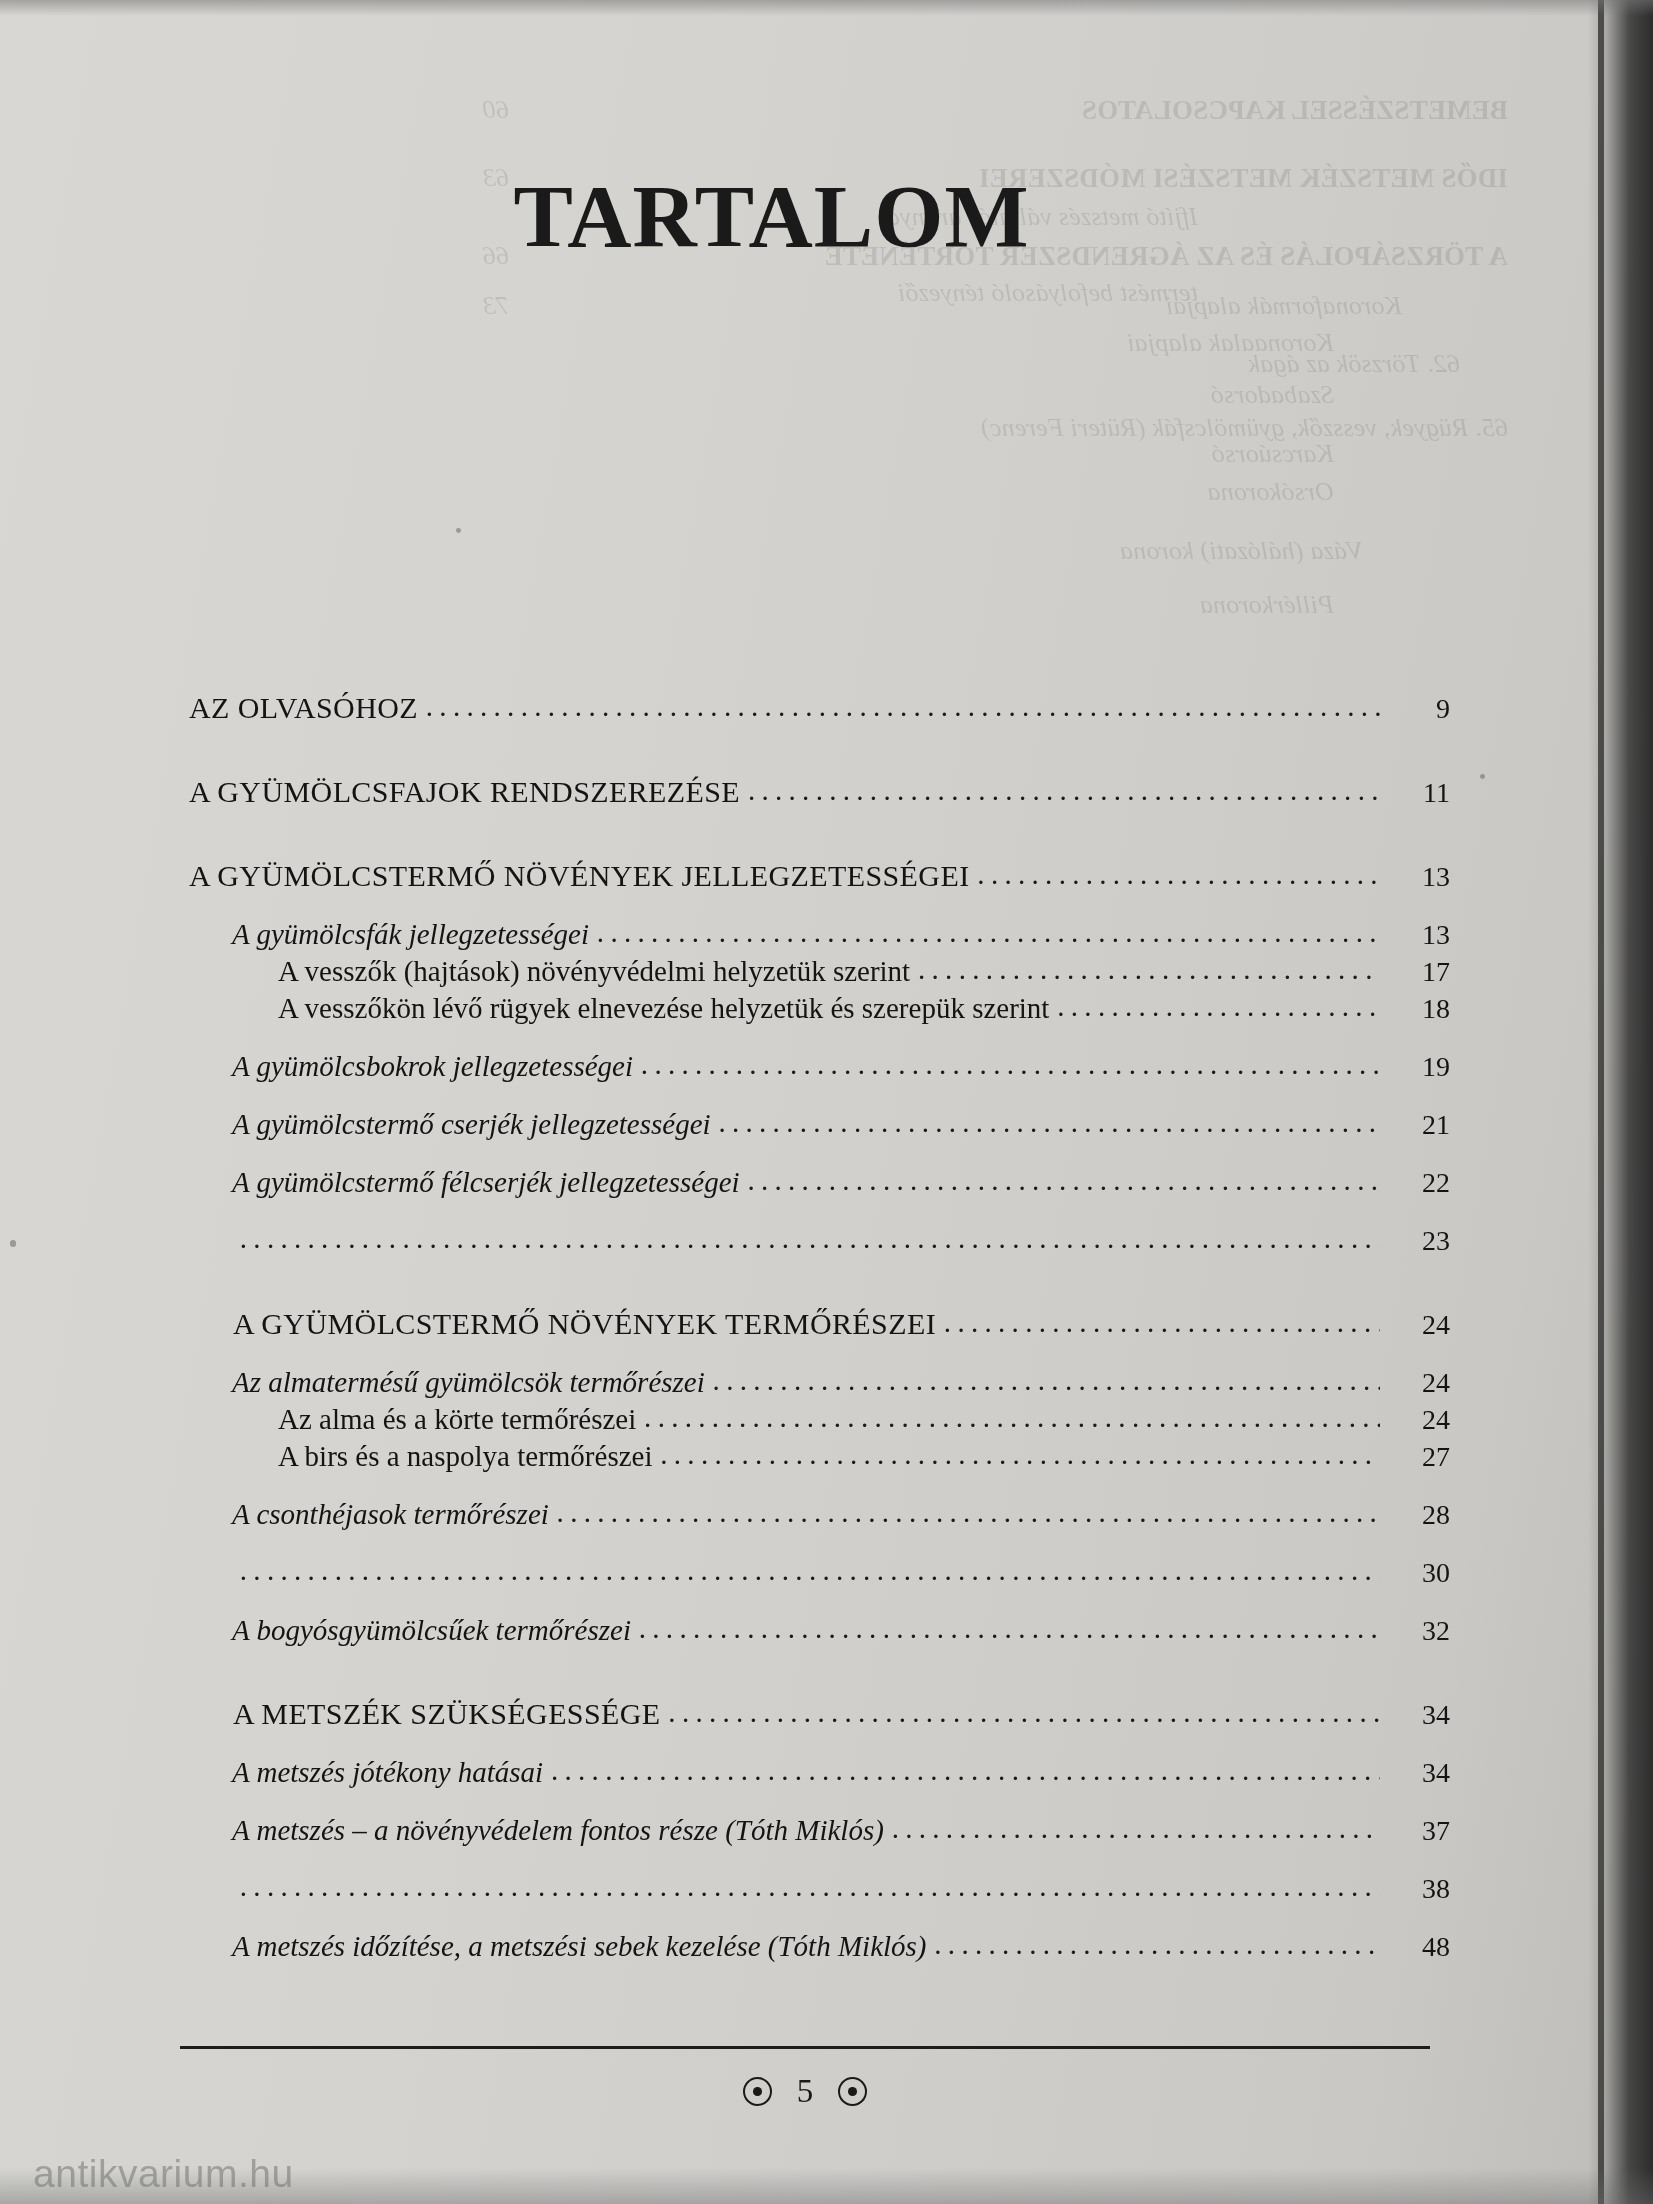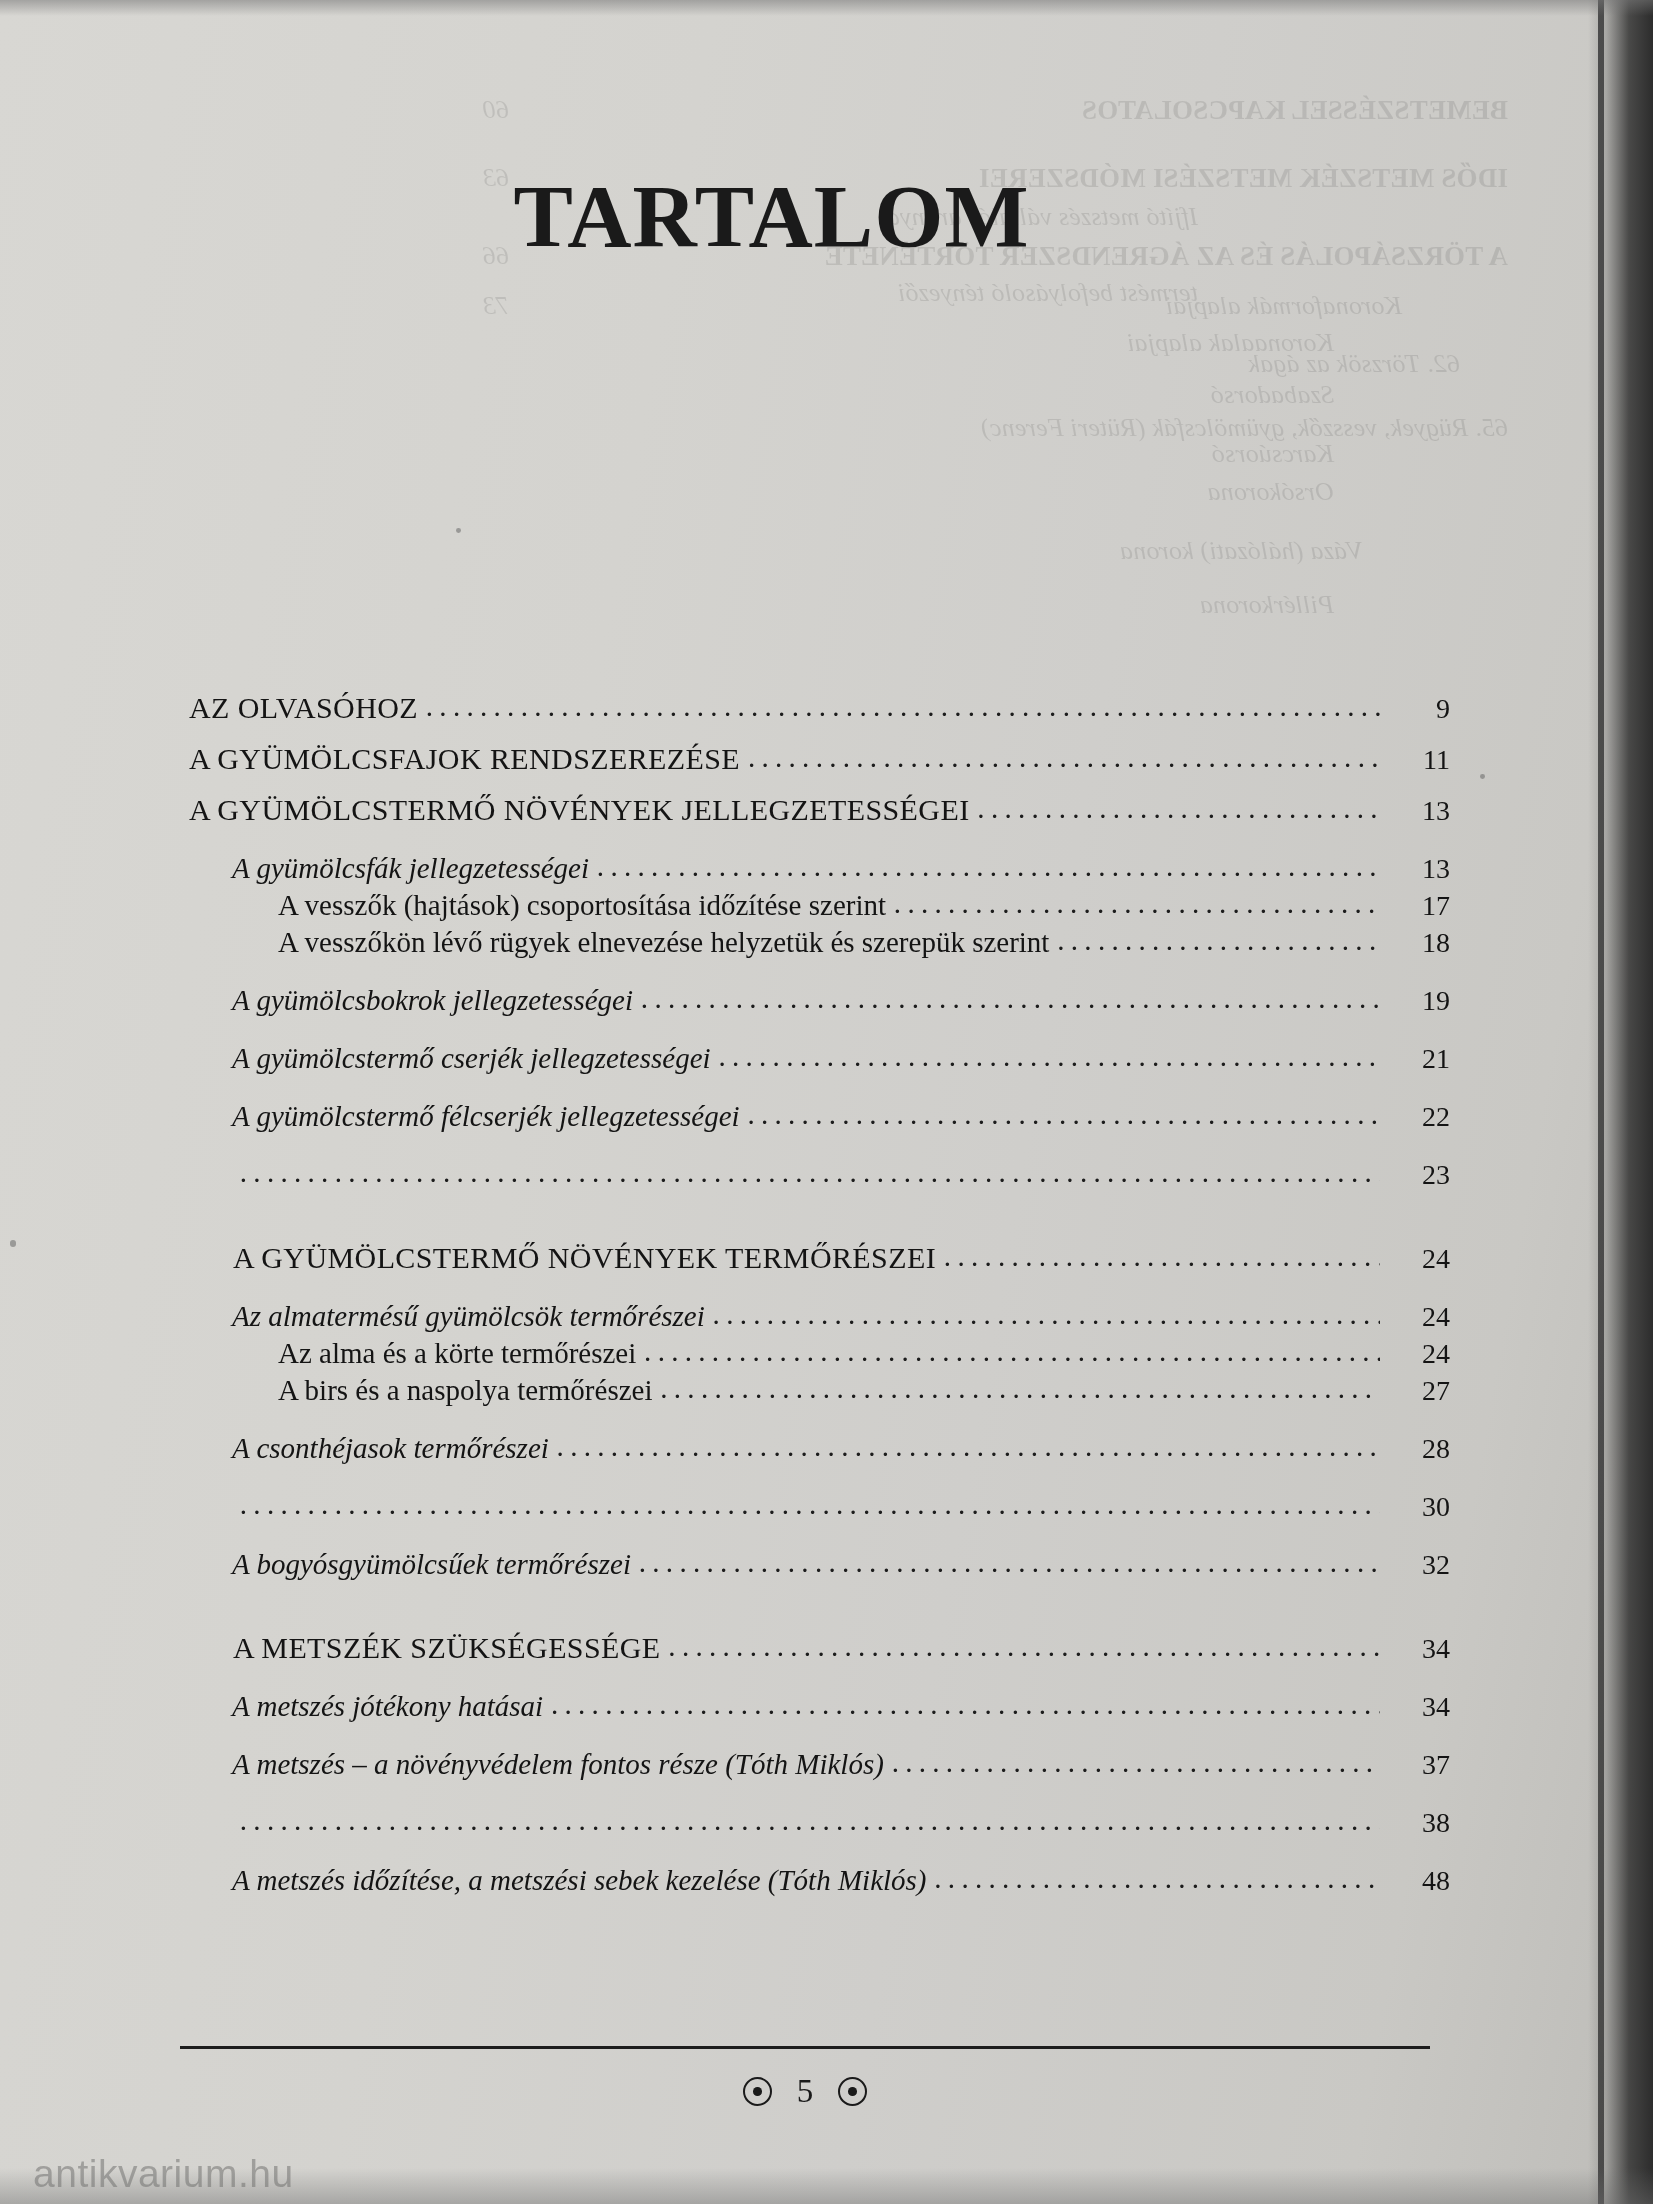--- a/index.html
+++ b/index.html
@@ -117,21 +117,21 @@
   }
 
   
   .lvl0 .label { font-size: 30px; letter-spacing: 0.4px; }
   .lvl1 { padding-left: 43px; }
   .lvl1 .label { font-style: italic; font-size: 29px; }
   .lvl2 { padding-left: 89px; }
   .lvl2 .label { font-size: 29px; }
 
   .gap-lg { margin-top: 50px; margin-left: 44px; }
-  .gap-md { margin-top: 17px; }
+  .gap-md { margin-top: 50px; }
   .gap-sm { margin-top: 25px; }
 
   
   .footer-rule {
     position: absolute;
     left: 180px;
     top: 2046px;
     width: 1250px;
     height: 2.9px;
     background: #1d1d1d;
@@ -227,21 +227,21 @@
         <span class="label">A GYÜMÖLCSTERMŐ NÖVÉNYEK JELLEGZETESSÉGEI</span>
         <span class="dots">........................................................................................................................</span>
         <span class="page-no">13</span>
       </div>
       <div class="row lvl1 gap-sm">
         <span class="label">A gyümölcsfák jellegzetességei</span>
         <span class="dots">........................................................................................................................</span>
         <span class="page-no">13</span>
       </div>
       <div class="row lvl2 ">
-        <span class="label">A vesszők (hajtások) csoportosítása időzítése szerint</span>
+        <span class="label">A vesszők (hajtások) növényvédelmi helyzetük szerint</span>
         <span class="dots">........................................................................................................................</span>
         <span class="page-no">17</span>
       </div>
       <div class="row lvl2 ">
         <span class="label">A vesszőkön lévő rügyek elnevezése helyzetük és szerepük szerint</span>
         <span class="dots">........................................................................................................................</span>
         <span class="page-no">18</span>
       </div>
       <div class="row lvl1 gap-sm">
         <span class="label">A gyümölcsbokrok jellegzetességei</span>

